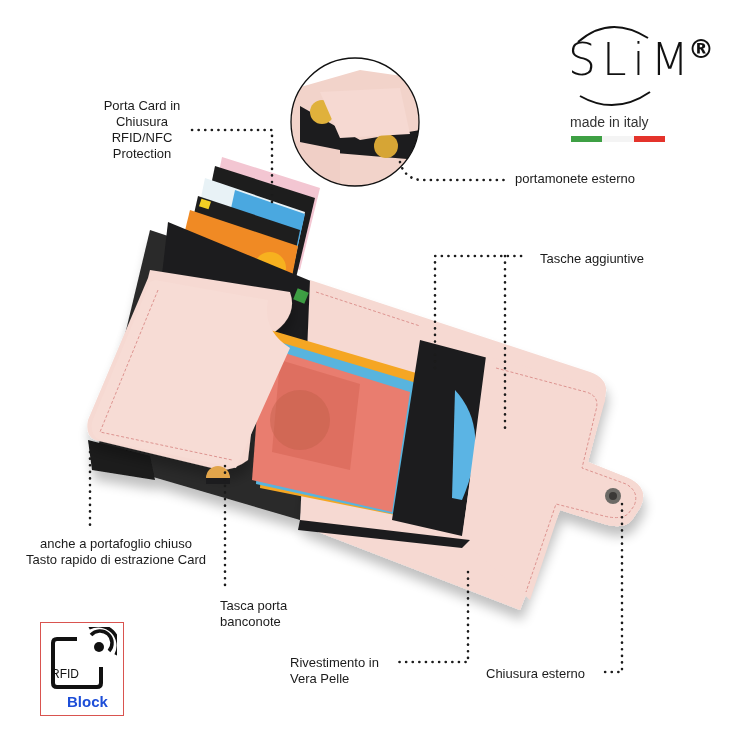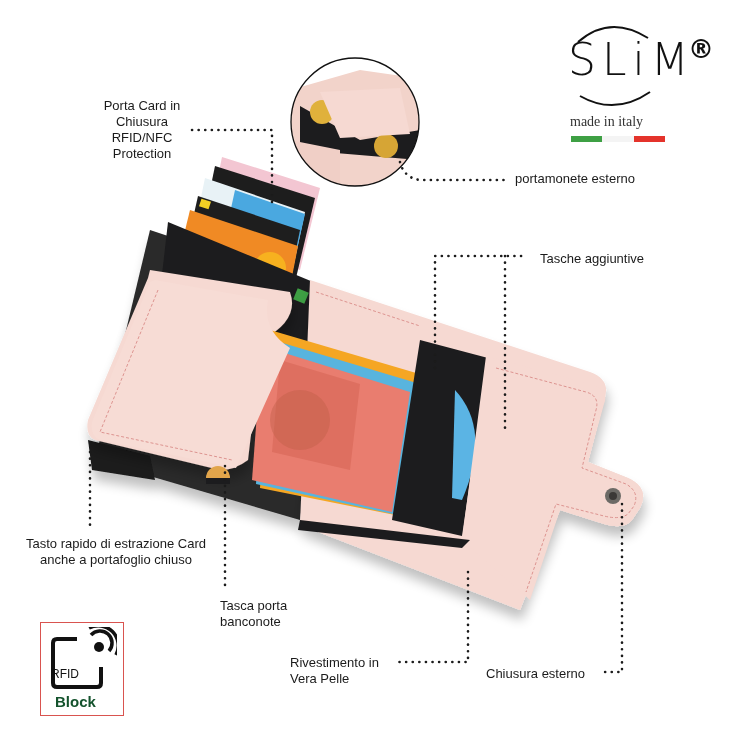--- a/index.html
+++ b/index.html
@@ -6,25 +6,25 @@
   body { width: 740px; height: 740px; position: relative; overflow: hidden;
          font-family: "DejaVu Sans", sans-serif; color: #1a1a1a; }
   .abs { position: absolute; }
   .label { font-family: "Liberation Sans", sans-serif; font-weight: normal;
            font-size: 13px; line-height: 16px; color: #1b1b1b; }
   .center { text-align: center; }
   .dotsvg { position: absolute; left: 0; top: 0; width: 740px; height: 740px; pointer-events: none; }
   .brand { font-family: "DejaVu Sans", sans-serif; margin-left: 32px; }
   .logo-text { font-family: "DejaVu Sans", sans-serif; font-weight: 200; font-size: 44px;
                letter-spacing: 6px; color: #111; }
-  .made { font-family: Liberation Serif, serif; font-size: 14px; color: #333; }
+  .made { font-family: Liberation Sans, sans-serif; font-size: 14px; color: #333; }
   .flag { display: flex; width: 94px; height: 6px; }
   .flag span { flex: 1; display: block; }
   .rfid-box { border: 1.5px solid #d9534f; background: #fff; }
-  .rfid-block { font-family: "Liberation Sans", sans-serif; font-weight: bold; font-size: 15px; color: #14532d; }
+  .rfid-block { font-family: "Liberation Sans", sans-serif; font-weight: bold; font-size: 15px; color: #1d4ed8; margin-left: 12px; }
 </style>
 </head>
 <body>
 
 <svg class="abs" style="left:0;top:0" width="740" height="740" viewBox="0 0 740 740">
   <defs>
     <filter id="shadow" x="-10%" y="-10%" width="130%" height="130%">
       <feGaussianBlur in="SourceAlpha" stdDeviation="6"></feGaussianBlur>
       <feOffset dx="2" dy="10"></feOffset>
       <feComponentTransfer>
@@ -152,22 +152,22 @@
   <div>Chiusura</div>
   <div>RFID/NFC</div>
   <div>Protection</div>
 </div>
 
 <div class="abs label" style="left:515px;top:171px;">portamonete esterno</div>
 
 <div class="abs label" style="left:540px;top:251px;">Tasche aggiuntive</div>
 
 <div class="abs label center" style="left:16px;top:536px;width:200px;">
+  <div>anche a portafoglio chiuso</div>
   <div>Tasto rapido di estrazione Card</div>
-  <div>anche a portafoglio chiuso</div>
 </div>
 
 <div class="abs label" style="left:220px;top:598px;">
   <div>Tasca porta</div>
   <div>banconote</div>
 </div>
 
 <div class="abs label" style="left:290px;top:655px;">
   <div>Rivestimento in</div>
   <div>Vera Pelle</div>

